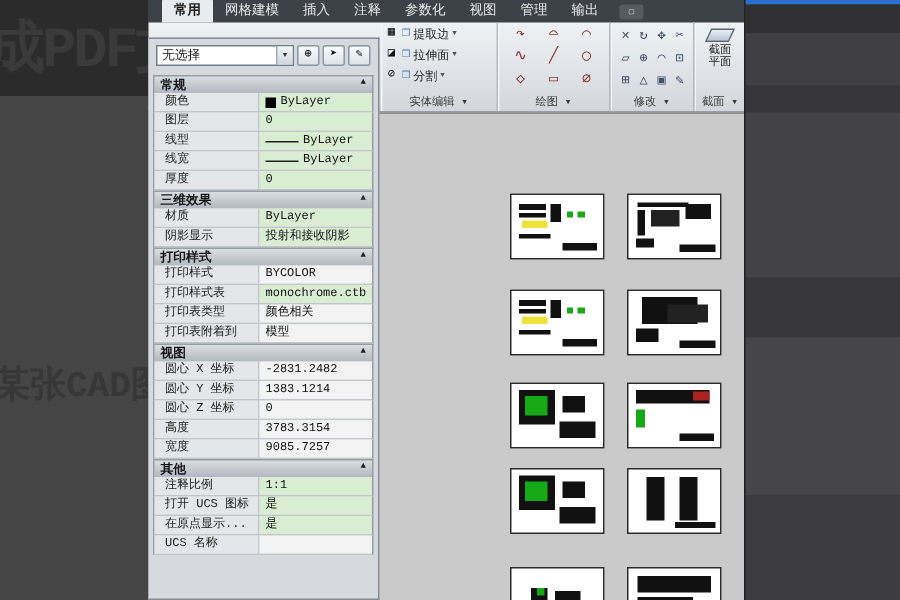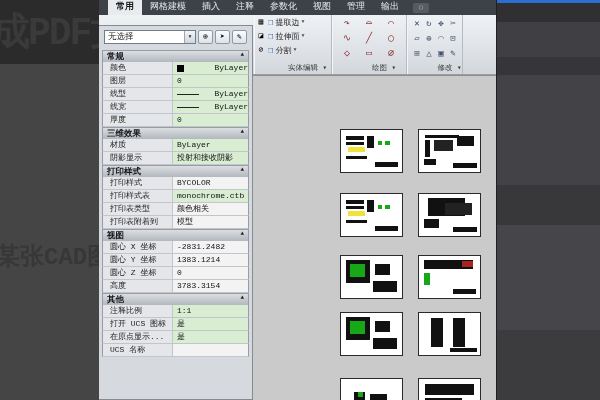--- a/index.html
+++ b/index.html
@@ -25,21 +25,21 @@
     display:flex; align-items:flex-end; padding-left:9px; }
   .tab { font-size:9px; color:#e9e9e9; padding:2px 8px 2px 8px; white-space:nowrap; cursor:default; }
   .tab.active { background:#e9ecef; color:#1c1c1c; border-radius:3px 3px 0 0; font-weight:bold; }
   #ribbon-state-btn { margin-left:6px; margin-bottom:2px; width:16px; height:10px; background:#555b61;
     border-radius:2px; color:#cfd4d9; font-size:6px; line-height:10px; text-align:center; }
 
   
   #ribbon { position:absolute; left:0; top:15px; width:100%; height:60px;
     background:linear-gradient(#eff2f5,#d3d7dc); border-bottom:1px solid #989ea6; }
   .panel { position:absolute; top:0; height:59px; border-right:1px solid #b6bbc1; box-shadow:1px 0 0 #f4f6f8 inset; }
-  .panel-label { position:absolute; left:15px; bottom:1px; width:100%; text-align:center;
+  .panel-label { position:absolute; left:0; bottom:1px; width:100%; text-align:center;
     font-size:7.5px; color:#3a3a3a; white-space:nowrap; }
   #panel-solid { left:155px; width:78px; }
   .se-row { display:flex; align-items:center; height:14px; padding-left:2px; gap:2px; }
   .se-smallicon { width:10px; font-size:8px; line-height:10px; text-align:center; }
   .se-cube { color:#4a7ab5; font-size:9px; }
   .se-label { font-size:8px; color:#222; white-space:nowrap; }
   .dd-arrow { font-size:5px; color:#555; }
   #panel-draw { left:233px; width:75px; }
   .icon-grid { display:grid; padding:2px 0 0 4px; }
   #draw-grid { grid-template-columns:repeat(3,22px); grid-auto-rows:15px; }
@@ -74,21 +74,21 @@
   #sections { position:absolute; left:3px; right:3px; top:24px; }
   .sec-header { height:12px; display:flex; justify-content:space-between; align-items:flex-start;
     padding:0 4px 0 4px; font-size:8.5px; font-weight:bold; color:#15151a;
     background:linear-gradient(#dbdee1,#b2b8be); border:1px solid #979da4; border-bottom:none; }
   .sec-arrow { font-size:6px; color:#222; }
   .prow { display:flex; height:13px; border-left:1px solid #979da4; border-right:1px solid #979da4;
     border-bottom:1px solid #c2c6ca; }
   .prow .lbl { width:70px; background:#e4e6e9; font-size:8px; line-height:12px; color:#222;
     padding-left:7px; border-right:1px solid #c2c6ca; white-space:nowrap; overflow:hidden; }
   .prow .val { flex:1; font-size:8px; line-height:12px; color:#111; display:flex;
-    align-items:center; gap:3px; padding-left:4px; white-space:nowrap; overflow:hidden;justify-content:space-between; }
+    align-items:center; gap:3px; padding-left:4px; white-space:nowrap; overflow:hidden; }
   .val.green { background:#d9edd3; }
   .val.plain { background:#f2f3f2; }
   .swatch { width:7px; height:7px; background:#000; display:inline-block; }
   .ltline { width:22px; border-top:1px solid #222; display:inline-block; }
 </style>
 </head>
 <body>
 
 <div id="stage">
 
@@ -171,20 +171,28 @@
             <span class="ribbon-icon">⊕</span>
             <span class="ribbon-icon">◠</span>
             <span class="ribbon-icon">⊡</span>
             <span class="ribbon-icon">⊞</span>
             <span class="ribbon-icon">△</span>
             <span class="ribbon-icon">▣</span>
             <span class="ribbon-icon">✎</span>
           </div>
         <div class="panel-label">修改 ▾</div>
       </div>
+      <div class="panel" id="panel-section">
+        <div id="section-big-btn">
+          <div class="sp-icon"></div>
+          <div class="sp-text">截面</div>
+          <div class="sp-text">平面</div>
+        </div>
+        <div class="panel-label">截面 ▾</div>
+      </div>
     </div>
 
     <div id="canvas">
 
     <div class="thumb" style="left: 241px; top: 53px;">
           <div class="art" style="left: 8%; top: 15%; width: 30%; height: 10%; background: rgb(17, 17, 17);"></div>
           <div class="art" style="left: 8%; top: 28%; width: 30%; height: 8%; background: rgb(17, 17, 17);"></div>
           <div class="art" style="left: 12%; top: 40%; width: 28%; height: 12%; background: rgb(240, 226, 60);"></div>
           <div class="art" style="left: 42%; top: 15%; width: 12%; height: 28%; background: rgb(17, 17, 17);"></div>
           <div class="art" style="left: 60%; top: 25%; width: 8%; height: 10%; background: rgb(23, 168, 23);"></div>
@@ -365,20 +373,26 @@
             <div class="val plain">
               <span>0</span>
             </div>
           </div>
           <div class="prow">
             <div class="lbl">高度</div>
             <div class="val plain">
               <span>3783.3154</span>
             </div>
           </div>
+          <div class="prow">
+            <div class="lbl">宽度</div>
+            <div class="val plain">
+              <span>9085.7257</span>
+            </div>
+          </div>
           <div class="sec-header">
             <span>其他</span>
             <span class="sec-arrow">▲</span>
           </div>
           <div class="prow">
             <div class="lbl">注释比例</div>
             <div class="val green">
               <span>1:1</span>
             </div>
           </div>

